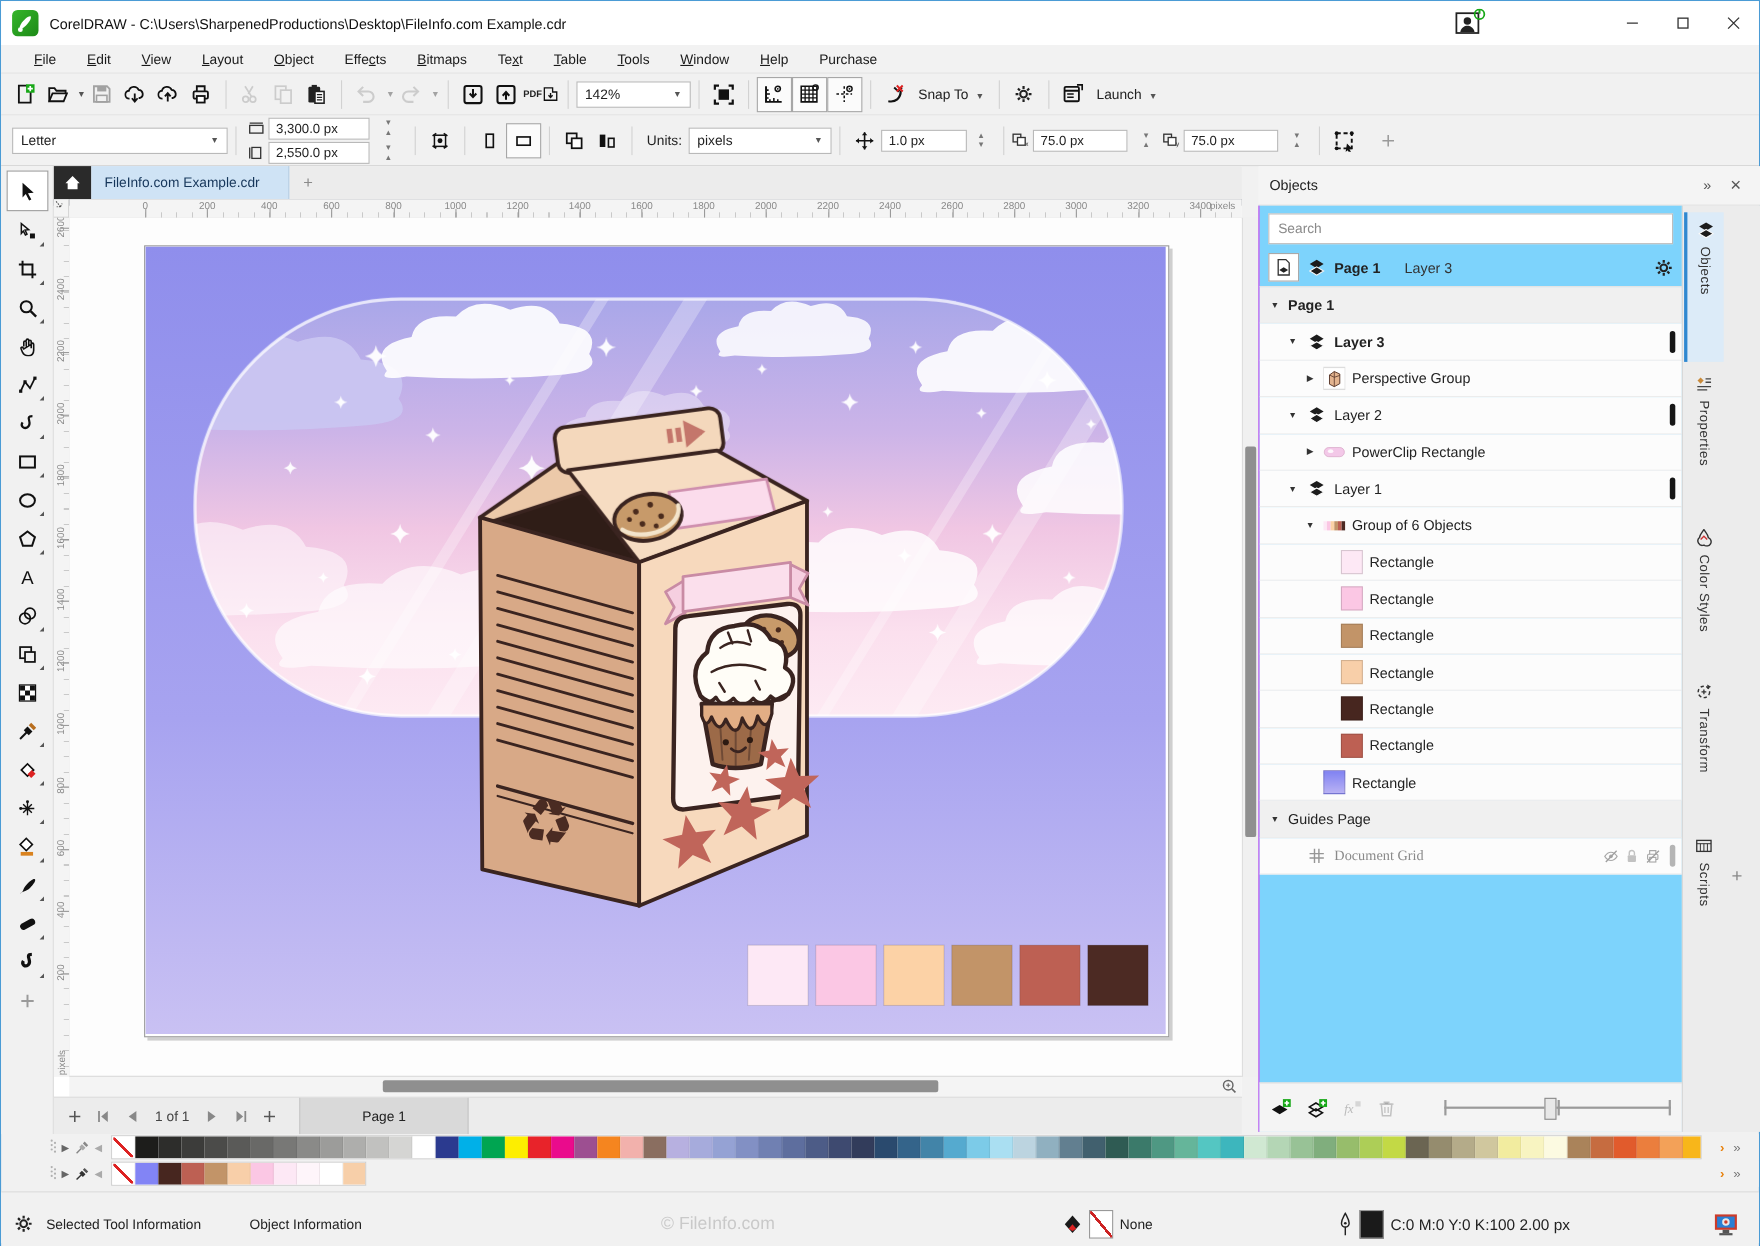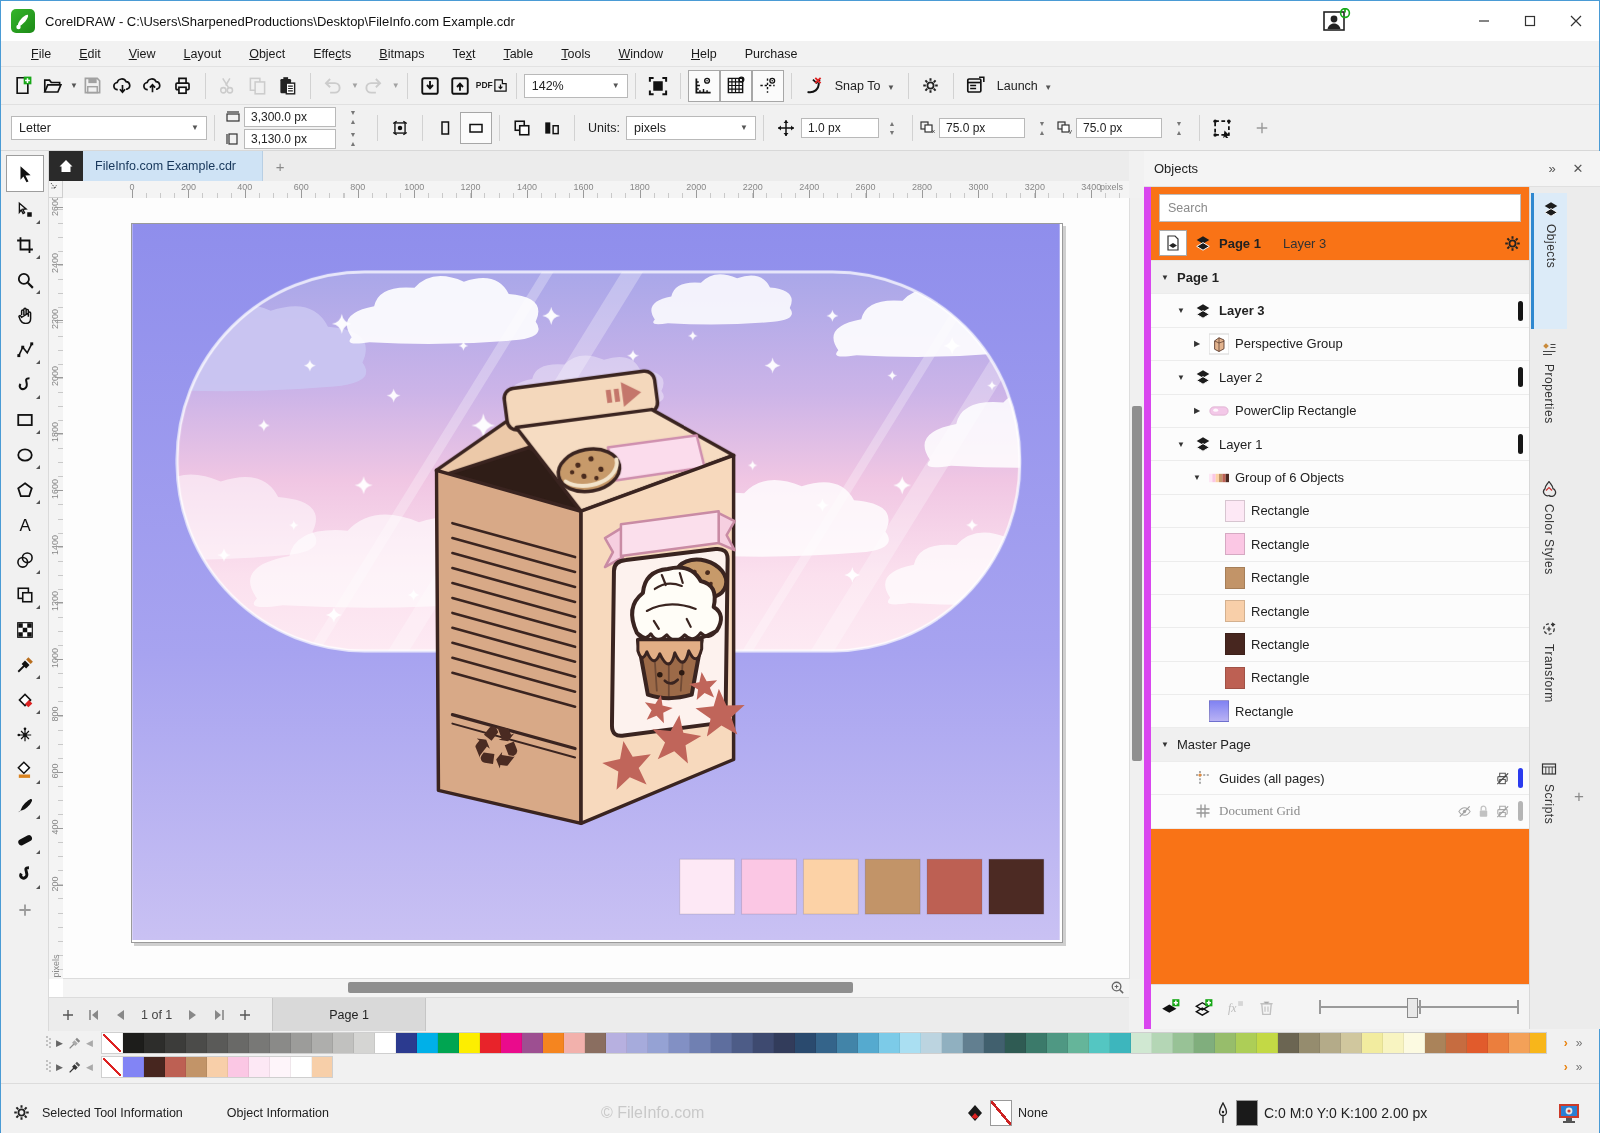--- a/index.html
+++ b/index.html
@@ -57,21 +57,21 @@
   .pagebar{position:absolute;left:0;bottom:0;right:0;height:34px;background:#ececec;border-top:1px solid #dcdcdc;display:flex;align-items:center;padding-left:6px;box-sizing:border-box;}
   .navbtn{width:26px;height:24px;display:flex;align-items:center;justify-content:center;color:#555;}
   .navtxt{font-size:12.5px;color:#444;margin:0 8px;}
   .pagetab{height:34px;margin-left:14px;background:#d9d9d9;display:flex;align-items:center;padding:0 56px;font-size:12.5px;color:#222;border-left:1px solid #c6c6c6;border-right:1px solid #c6c6c6;}
   .vscroll{position:absolute;left:1128px;top:197px;width:15px;height:781px;background:#f0f0f0;border-left:1px solid #dedede;box-sizing:border-box;}
   .vthumb{position:absolute;left:2px;top:208px;width:10px;height:355px;background:#8f8f8f;border-radius:2px;}
   
   .panelheader{position:absolute;left:1143px;top:150px;width:457px;height:36px;background:#f4f4f4;border-bottom:1px solid #e0e0e0;display:flex;align-items:center;box-sizing:border-box;padding:0 10px;}
   .panelheader .ptitle{font-size:13px;color:#222;flex:1;}
   .phbtn{width:26px;text-align:center;color:#555;font-size:13px;}
-  .panel{position:absolute;left:1143px;top:186px;width:385px;height:842px;background:#f97316;border-left:7px solid #d946ef;box-sizing:border-box;display:flex;flex-direction:column;}
+  .panel{position:absolute;left:1143px;top:186px;width:385px;height:842px;background:#7dd3fc;border-left:1px solid #d946ef;box-sizing:border-box;display:flex;flex-direction:column;}
   .searchrow{margin:7px 8px 4px 8px;height:26px;border:1px solid #bdbdbd;background:#fff;display:flex;align-items:center;padding:0 8px;color:#8a8a8a;font-size:12.5px;}
   .currow{height:34px;display:flex;align-items:center;padding:0 8px;gap:8px;border-bottom:1px solid #e4e4e4;}
   .curbox{width:26px;height:24px;border:1px solid #a9a9a9;display:flex;align-items:center;justify-content:center;background:#fff;}
   .curlabel{font-size:13px;font-weight:bold;}
   .curlayer{font-size:13px;color:#333;margin-left:14px;flex:1;}
   .tree{flex:1;overflow:hidden;}
   .trow{height:32.4px;display:flex;align-items:center;border-bottom:1px solid #ececec;background:#fcfcfc;position:relative;padding-right:6px;}
   .trow.section{background:#f0f0f0;}
   .trow .exp{width:12px;margin-left:8px;font-size:8px;color:#333;text-align:center;flex:none;}
   .trow .ticon{width:20px;height:18px;margin:0 6px;flex:none;display:flex;align-items:center;justify-content:center;}
@@ -350,21 +350,21 @@
             <span>▼</span>
             <span>▲</span>
           </div>
       </div>
       <div style="display:flex;align-items:center;gap:4px;">
         <svg width="14" height="12" viewBox="0 0 14 12">
             <rect x="3" y="1" width="8" height="10" fill="none" stroke="#333" stroke-width="1.2"></rect>
             <path d="M1 1v10" stroke="#333" stroke-width="1.2"></path>
           </svg>
         <div class="field" style="width:92px">
-            <span>3,130.0 px</span>
+            <span>2,550.0 px</span>
           </div>
         <div class="spin">
             <span>▼</span>
             <span>▲</span>
           </div>
       </div>
     </div>
     <div class="tsep"></div>
     <div class="tbtn">
         <svg width="18" height="18" viewBox="0 0 16 16">
@@ -1073,44 +1073,21 @@
         <div class="trow">
           <span class="exp" style="margin-left: 40px;"></span>
           <span class="ticon">
             <div class="thumbsw" style="background:linear-gradient(#8082f2,#b9b2f4)"></div>
           </span>
           <span class="tlabel">Rectangle</span>
         </div>
         <div class="trow section">
           <span class="exp" style="margin-left: 8px;">▼</span>
           <span style="width: 6px;"></span>
-          <span class="tlabel">Master Page</span>
-        </div>
-        <div class="trow">
-          <span class="exp" style="margin-left: 24px;"></span>
-          <span class="ticon">
-            <svg width="16" height="16" viewBox="0 0 16 16">
-              <g stroke="#666" stroke-width="1.1" stroke-dasharray="2 1.6" fill="none">
-                <path d="M5 1v14M1 5h14"></path>
-              </g>
-              <circle cx="5" cy="5" r="1.6" fill="#e08a3c"></circle>
-            </svg>
-          </span>
-          <span class="tlabel">Guides (all pages)</span>
-          <span class="righticons">
-            <span>
-              <svg width="15" height="15" viewBox="0 0 16 16">
-                <rect x="3" y="6" width="10" height="5" rx="1" fill="none" stroke="#555" stroke-width="1.1"></rect>
-                <path d="M5 6V2.5h6V6" fill="none" stroke="#555" stroke-width="1.1"></path>
-                <rect x="5" y="9" width="6" height="4.5" fill="#fff" stroke="#555" stroke-width="1.1"></rect>
-                <path d="M2.5 14L14 2.5" stroke="#444" stroke-width="1.3"></path>
-              </svg>
-            </span>
-          </span>
-          <span class="cbar" style="background: rgb(43, 59, 238);"></span>
+          <span class="tlabel">Guides Page</span>
         </div>
         <div class="trow">
           <span class="exp" style="margin-left: 24px;"></span>
           <span class="ticon" style="opacity: 0.55;">
             <svg width="16" height="16" viewBox="0 0 16 16">
               <path d="M1.5 6h13M1.5 10h13M6 1.5v13M10 1.5v13" stroke="#444" stroke-width="1.3" fill="none"></path>
             </svg>
           </span>
           <span class="tlabel" style="color: rgb(138, 138, 138); font-family: Liberation Serif, serif;">Document Grid</span>
           <span class="righticons">

